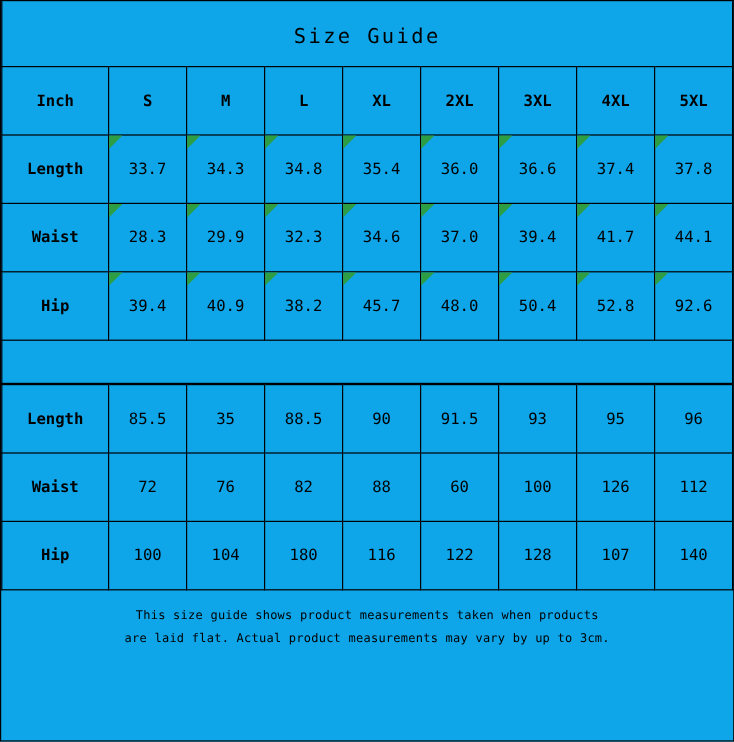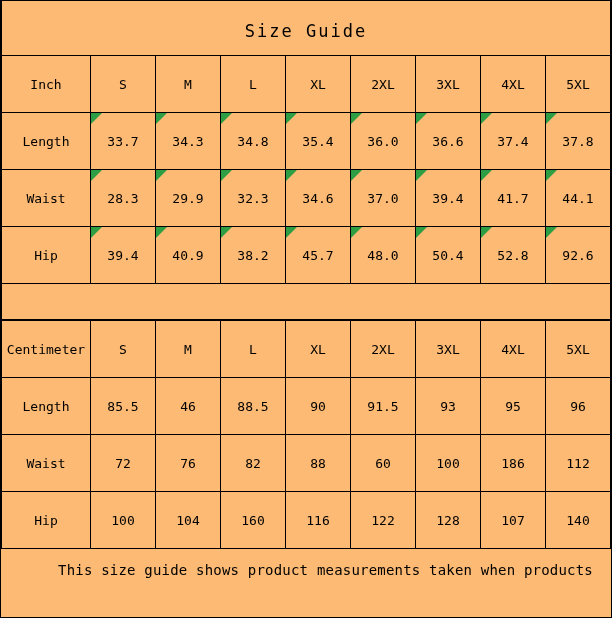--- a/index.html
+++ b/index.html
@@ -13,21 +13,21 @@
     font-family: "DejaVu Sans Mono", monospace;
     color: #000000;
     overflow: hidden;
   }
   .page {
     position: relative;
     width: 612px;
     height: 618px;
     box-sizing: border-box;
     border: 1px solid #000000;
-    background: #fdba74;
+    background: #0ea5e9;
   }
   .title {
     text-align: center;
     font-size: 17px;
     letter-spacing: 2px;
     padding-top: 20px;
     padding-bottom: 14px;
     font-weight: normal;
     margin: 0;
   }
@@ -38,49 +38,49 @@
   }
   table.size-table td {
     border: 1px solid #000000;
     text-align: center;
     font-size: 13px;
     height: 56px;
     padding: 0;
     position: relative;
   }
   table.size-table td.rowhead {
-    font-weight: normal;
+    font-weight: bold;
     font-size: 13px;
     width: 88px;
   }
   table.size-table td.colhead {
     font-weight: bold;
   }
   table.size-table tr.header-row td {
-    font-weight: normal;
+    font-weight: bold;
   }
   .corner-mark {
     position: absolute;
     top: 0;
     left: 0;
     width: 0;
     height: 0;
     border-left: 11px solid #2e9e45;
     border-bottom: 11px solid transparent;
   }
   .gap-block {
     height: 36px;
     border-left: 1px solid #000000;
     border-right: 1px solid #000000;
     border-bottom: 1px solid #000000;
     box-sizing: border-box;
   }
   .note {
-    text-align: right;
-    font-size: 14px;
+    text-align: center;
+    font-size: 10px;
     line-height: 19px;
     padding: 12px 18px 0 18px;
     letter-spacing: 0.2px;
   }
   .spacer-top {
     border-left: 1px solid #000000;
     border-right: 1px solid #000000;
   }
 </style>
 </head>
@@ -138,64 +138,54 @@
         <td><span class="corner-mark"></span><span>52.8</span></td>
         <td><span class="corner-mark"></span><span>92.6</span></td>
       </tr>
     </tbody>
   </table>
 
   <div class="gap-block"></div>
 
   <table class="size-table">
     <tbody>
-      <tr class="header-row">
-        <td class="rowhead">Centimeter</td>
-        <td class="colhead">S</td>
-        <td class="colhead">M</td>
-        <td class="colhead">L</td>
-        <td class="colhead">XL</td>
-        <td class="colhead">2XL</td>
-        <td class="colhead">3XL</td>
-        <td class="colhead">4XL</td>
-        <td class="colhead">5XL</td>
-      </tr>
       <tr>
         <td class="rowhead">Length</td>
         <td>85.5</td>
-        <td>46</td>
+        <td>35</td>
         <td>88.5</td>
         <td>90</td>
         <td>91.5</td>
         <td>93</td>
         <td>95</td>
         <td>96</td>
       </tr>
       <tr>
         <td class="rowhead">Waist</td>
         <td>72</td>
         <td>76</td>
         <td>82</td>
         <td>88</td>
         <td>60</td>
         <td>100</td>
-        <td>186</td>
+        <td>126</td>
         <td>112</td>
       </tr>
       <tr>
         <td class="rowhead">Hip</td>
         <td>100</td>
         <td>104</td>
-        <td>160</td>
+        <td>180</td>
         <td>116</td>
         <td>122</td>
         <td>128</td>
         <td>107</td>
         <td>140</td>
       </tr>
     </tbody>
   </table>
 
   <div class="note">
     <div>This size guide shows product measurements taken when products</div>
+    <div>are laid flat. Actual product measurements may vary by up to 3cm.</div>
   </div>
 
 </div>
 
 </body></html>

